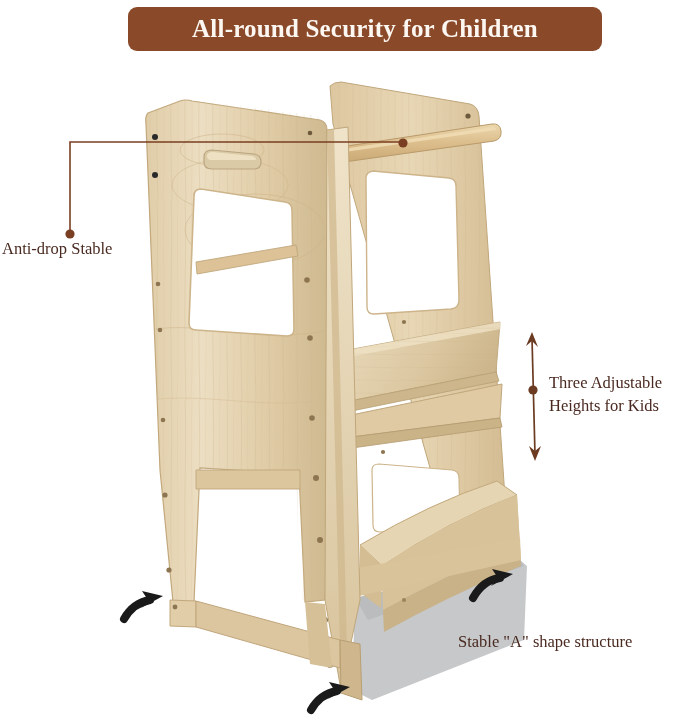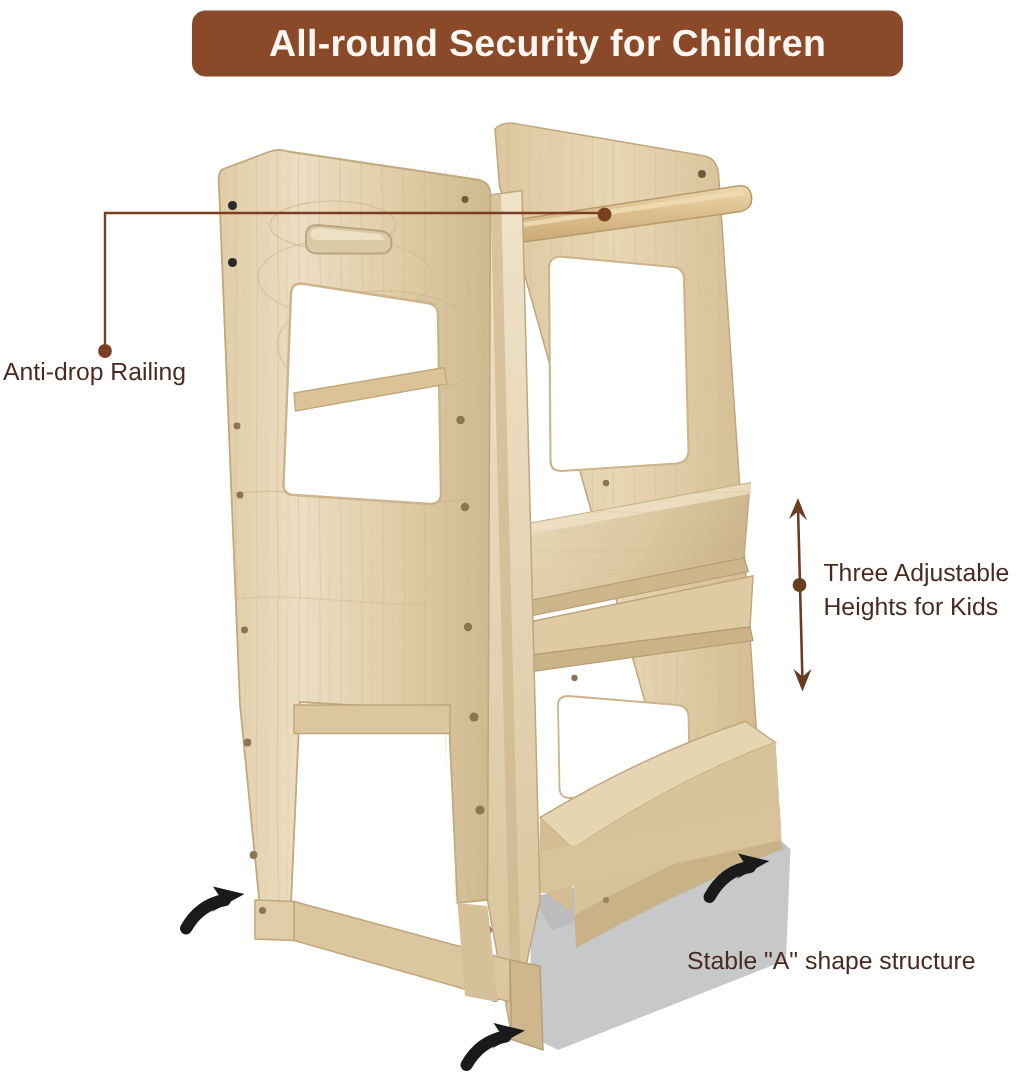--- a/index.html
+++ b/index.html
@@ -3,21 +3,21 @@
 <meta charset="utf-8">
 <style>
   html,body{margin:0;padding:0;}
   body{
     width:679px;height:718px;
     background:#ffffff;
     font-family:"Liberation Sans", sans-serif;
     overflow:hidden;
     position:relative;
   }
-  #stage{position:absolute;left:0;top:0;width:679px;height:718px;}
+  #stage{position:absolute;left:0;top:0;width:679px;height:718px;font-family:Liberation Serif, serif;}
 
   
   .banner{
     position:absolute;left:128px;top:7px;width:474px;height:44px;
     background:#8a4a2a;border-radius:9px;
     display:flex;align-items:center;justify-content:center;
   }
   .banner-text{
     color:#fdf7f2;font-size:25px;font-weight:bold;letter-spacing:.2px;
     white-space:nowrap;
@@ -240,21 +240,21 @@
     <g>
       <path d="M311 710 Q320 694 337 691" stroke="#1a1a1a" stroke-width="8" fill="none" stroke-linecap="round"></path>
       <path d="M350 687 L329 682 L335 691 L328 699 Z" fill="#1a1a1a"></path>
     </g>
   </svg>
 
   <div class="banner">
     <span class="banner-text">All-round Security for Children</span>
   </div>
 
-  <div class="callout" id="lbl-railing">Anti-drop Railing</div>
+  <div class="callout" id="lbl-railing">Anti-drop Stable</div>
 
   <div class="callout" id="lbl-heights">
     <div>Three Adjustable</div>
     <div>Heights for Kids</div>
   </div>
 
 
   <div class="callout" id="lbl-astructure">Stable "A" shape structure</div>
 
 </div>

